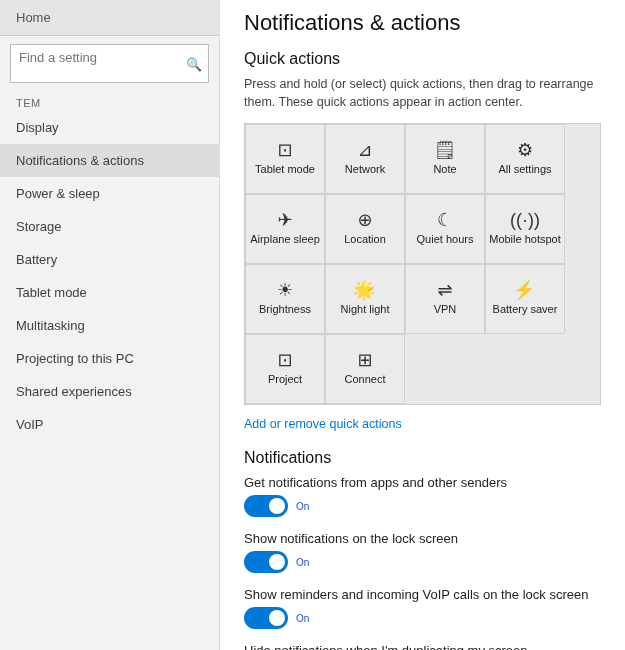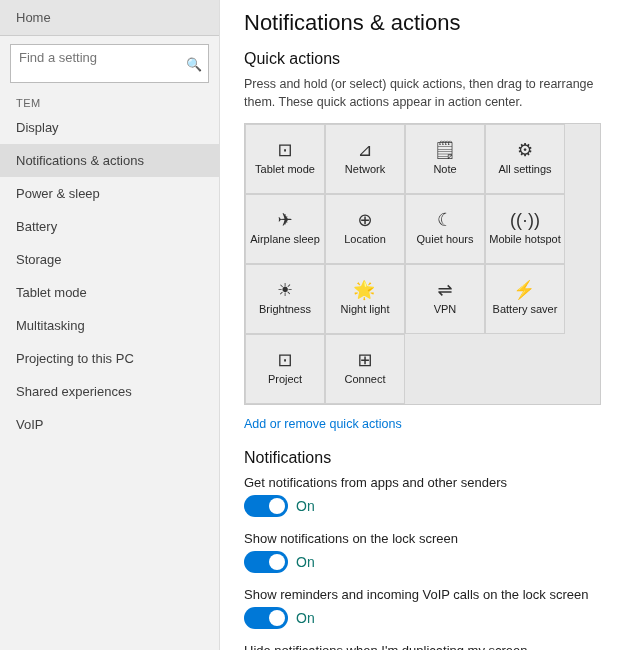--- a/index.html
+++ b/index.html
@@ -167,40 +167,40 @@
       position: absolute;
       top: 3px;
       width: 16px;
       height: 16px;
       border-radius: 50%;
       background: #fff;
       transition: left 0.15s;
     }
     .toggle.on .toggle-knob { left: 25px; }
     .toggle-text {
-      font-size: 14px;
-      color: #0f766e;
+      font-size: 10px;
+      color: #1d4ed8;
     }
   </style>
 </head>
 <body>
 
 <div class="sidebar">
   <div class="sidebar-home">Home</div>
   <div class="search-box">
     <input type="text" placeholder="Find a setting" style="">
     <span class="search-icon-wrap">🔍</span>
   </div>
   <div class="sidebar-section-label">tem</div>
   <div id="sidebar-items">
       <div class="sidebar-item">Display</div>
       <div class="sidebar-item active">Notifications &amp; actions</div>
       <div class="sidebar-item">Power &amp; sleep</div>
+      <div class="sidebar-item">Storage</div>
       <div class="sidebar-item">Battery</div>
-      <div class="sidebar-item">Storage</div>
       <div class="sidebar-item">Tablet mode</div>
       <div class="sidebar-item">Multitasking</div>
       <div class="sidebar-item">Projecting to this PC</div>
       <div class="sidebar-item">Shared experiences</div>
       <div class="sidebar-item">VoIP</div>
     </div>
 </div>
 
 <div class="main">
   <div class="page-title">Notifications &amp; actions</div>

